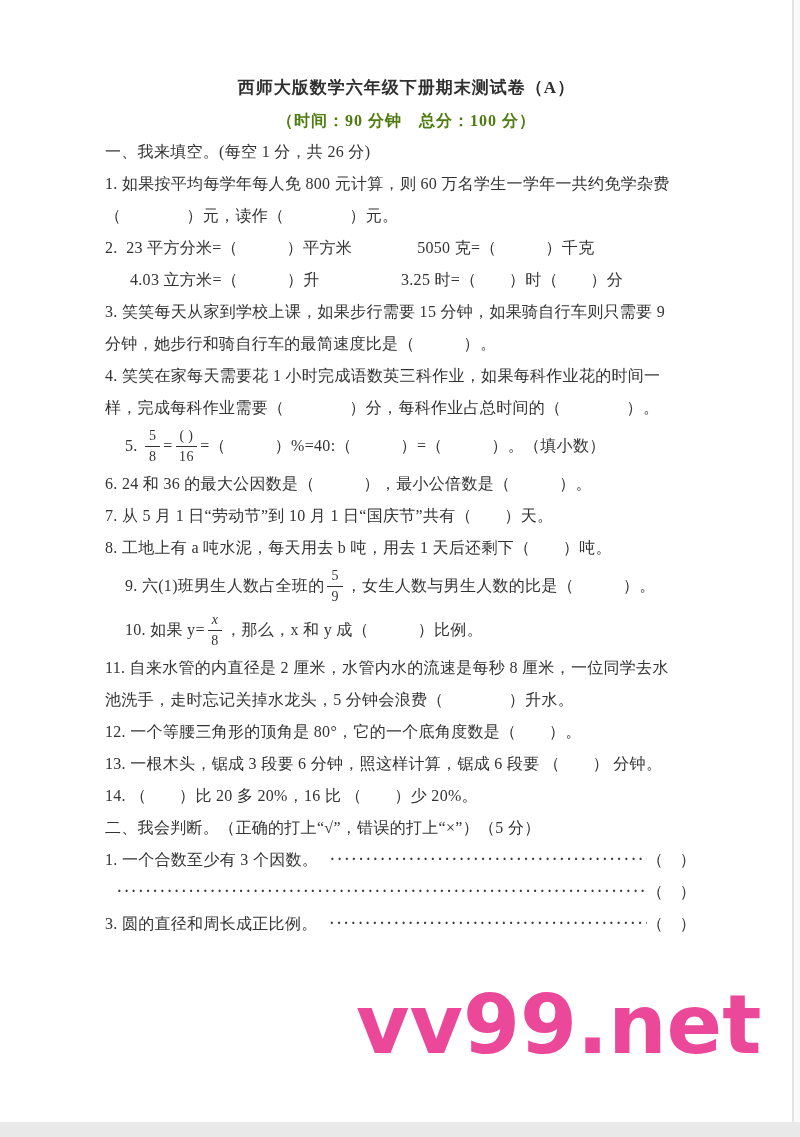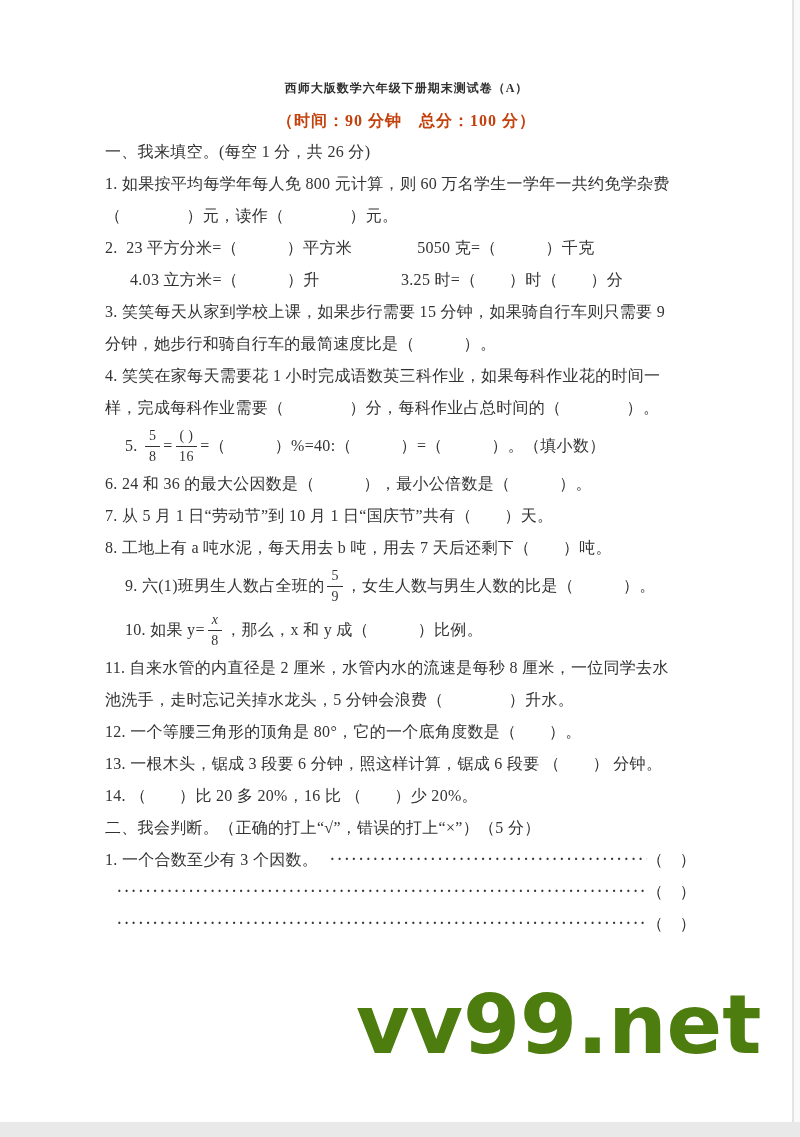--- a/index.html
+++ b/index.html
@@ -5,41 +5,41 @@
   html,body{margin:0;padding:0;}
   body{
     width:800px;height:1137px;position:relative;overflow:hidden;
     background:#ffffff;
     font-family:"Liberation Serif","DejaVu Serif",serif;
     color:#333333;
   }
   .watermark{
     position:absolute;left:356px;top:984px;z-index:0;
     font-family:"DejaVu Sans",sans-serif;font-weight:bold;
-    font-size:82px;line-height:82px;color:#4d7c0f;letter-spacing:0px;
+    font-size:82px;line-height:82px;color:#ec4899;letter-spacing:0px;
     user-select:none;
   }
   .right-gutter{
     position:absolute;right:0;top:0;bottom:0;width:6px;
     background:#fafafa;border-left:2px solid #e4e4e4;z-index:2;
   }
   .bottom-strip{
     position:absolute;left:0;right:0;top:1122px;height:15px;
     background:#e9e9e9;z-index:3;
   }
   .doc{
     position:absolute;left:105px;top:76px;width:603px;z-index:1;
   }
   .title{
-    text-align:center;font-size:12px;font-weight:bold;height:24px;line-height:24px;
+    text-align:center;font-size:17px;font-weight:bold;height:24px;line-height:24px;
     letter-spacing:1px;color:#2f2f2f;
   }
   .subtitle{
     text-align:center;font-size:16px;font-weight:bold;height:24px;line-height:24px;
-    margin-top:9px;letter-spacing:1px;color:#c2410c;margin-bottom:3px;
+    margin-top:9px;letter-spacing:1px;color:#4d7c0f;margin-bottom:3px;
   }
   .line{
     height:32px;display:flex;align-items:center;white-space:pre;
     font-size:16px;letter-spacing:0.3px;color:#333333;
   }
   .line.tall{height:44px;margin-left:20px;}
   .frac{
     display:inline-flex;flex-direction:column;align-items:center;
     vertical-align:middle;margin:0 3px;line-height:1;
   }
@@ -69,31 +69,31 @@
       <div class="line">（　　　　）元，读作（　　　　）元。</div>
       <div class="line">2.  23 平方分米=（　　　）平方米　　　　5050 克=（　　　）千克</div>
       <div class="line" style="padding-left: 25px;">4.03 立方米=（　　　）升　　　　　3.25 时=（　　）时（　　）分</div>
       <div class="line">3. 笑笑每天从家到学校上课，如果步行需要 15 分钟，如果骑自行车则只需要 9</div>
       <div class="line">分钟，她步行和骑自行车的最简速度比是（　　　）。</div>
       <div class="line">4. 笑笑在家每天需要花 1 小时完成语数英三科作业，如果每科作业花的时间一</div>
       <div class="line">样，完成每科作业需要（　　　　）分，每科作业占总时间的（　　　　）。</div>
       <div class="line tall">5. <span class="frac"><span class="num">5</span><span class="den">8</span></span>=<span class="frac"><span class="num">( )</span><span class="den">16</span></span>=（　　　）%=40:（　　　）=（　　　）。（填小数）</div>
       <div class="line">6. 24 和 36 的最大公因数是（　　　），最小公倍数是（　　　）。</div>
       <div class="line">7. 从 5 月 1 日“劳动节”到 10 月 1 日“国庆节”共有（　　）天。</div>
-      <div class="line">8. 工地上有 a 吨水泥，每天用去 b 吨，用去 7 天后还剩下（　　）吨。</div>
+      <div class="line">8. 工地上有 a 吨水泥，每天用去 b 吨，用去 1 天后还剩下（　　）吨。</div>
       <div class="line tall">9. 六(1)班男生人数占全班的<span class="frac"><span class="num">5</span><span class="den">9</span></span>，女生人数与男生人数的比是（　　　）。</div>
       <div class="line tall">10. 如果 y=<span class="frac"><span class="num"><i>x</i></span><span class="den">8</span></span>，那么，x 和 y 成（　　　）比例。</div>
       <div class="line">11. 自来水管的内直径是 2 厘米，水管内水的流速是每秒 8 厘米，一位同学去水</div>
       <div class="line">池洗手，走时忘记关掉水龙头，5 分钟会浪费（　　　　）升水。</div>
       <div class="line">12. 一个等腰三角形的顶角是 80°，它的一个底角度数是（　　）。</div>
       <div class="line">13. 一根木头，锯成 3 段要 6 分钟，照这样计算，锯成 6 段要 （　　） 分钟。</div>
       <div class="line">14. （　　）比 20 多 20%，16 比 （　　）少 20%。</div>
     </div>
   <div class="line">二、我会判断。（正确的打上“√”，错误的打上“×”）（5 分）</div>
   <div id="judge-items">
       <div class="line jline"><span class="jtext">1. 一个合数至少有 3 个因数。</span><span class="leader">························································································································</span><span class="answer">（　）</span></div>
       <div class="line jline"><span class="leader">························································································································</span><span class="answer">（　）</span></div>
-      <div class="line jline"><span class="leader">························································································································</span><span class="answer">（　）</span></div>
+      <div class="line jline"><span class="jtext">3. 圆的直径和周长成正比例。</span><span class="leader">························································································································</span><span class="answer">（　）</span></div>
     </div>
 </div>
 
 <div class="right-gutter"></div>
 <div class="bottom-strip"></div>
 
 </body></html>

